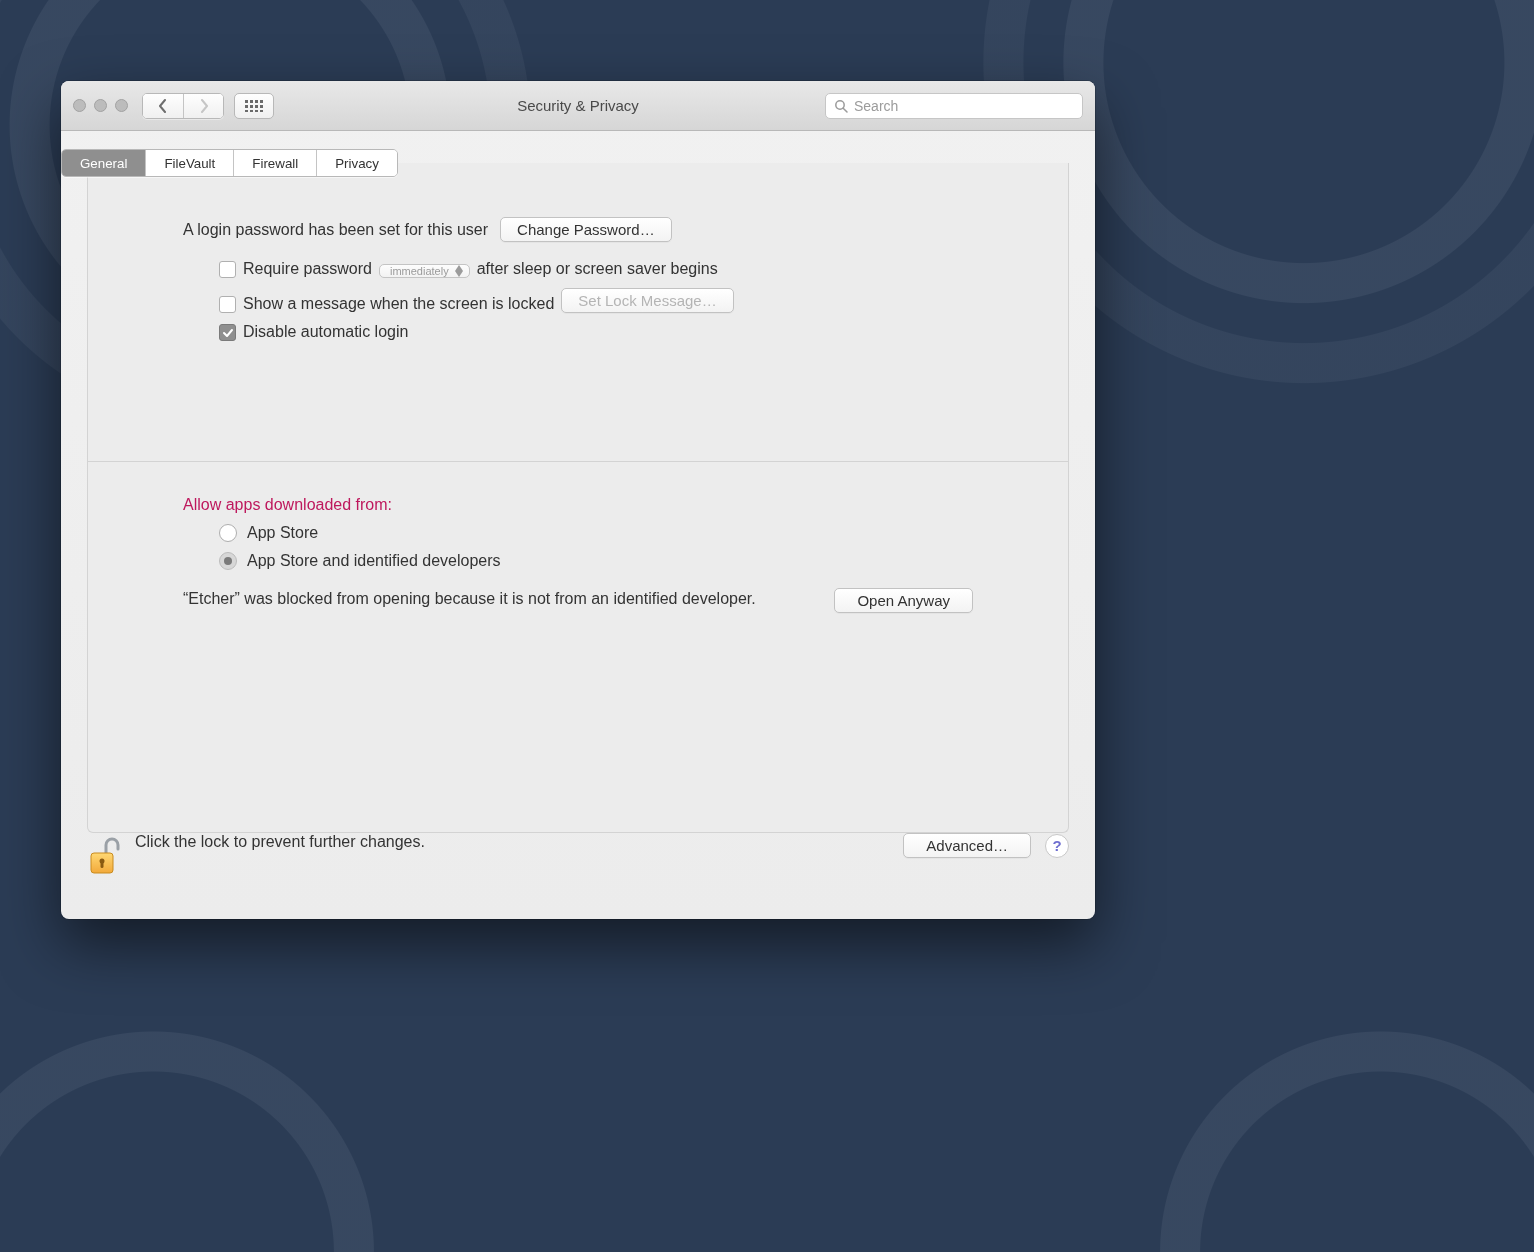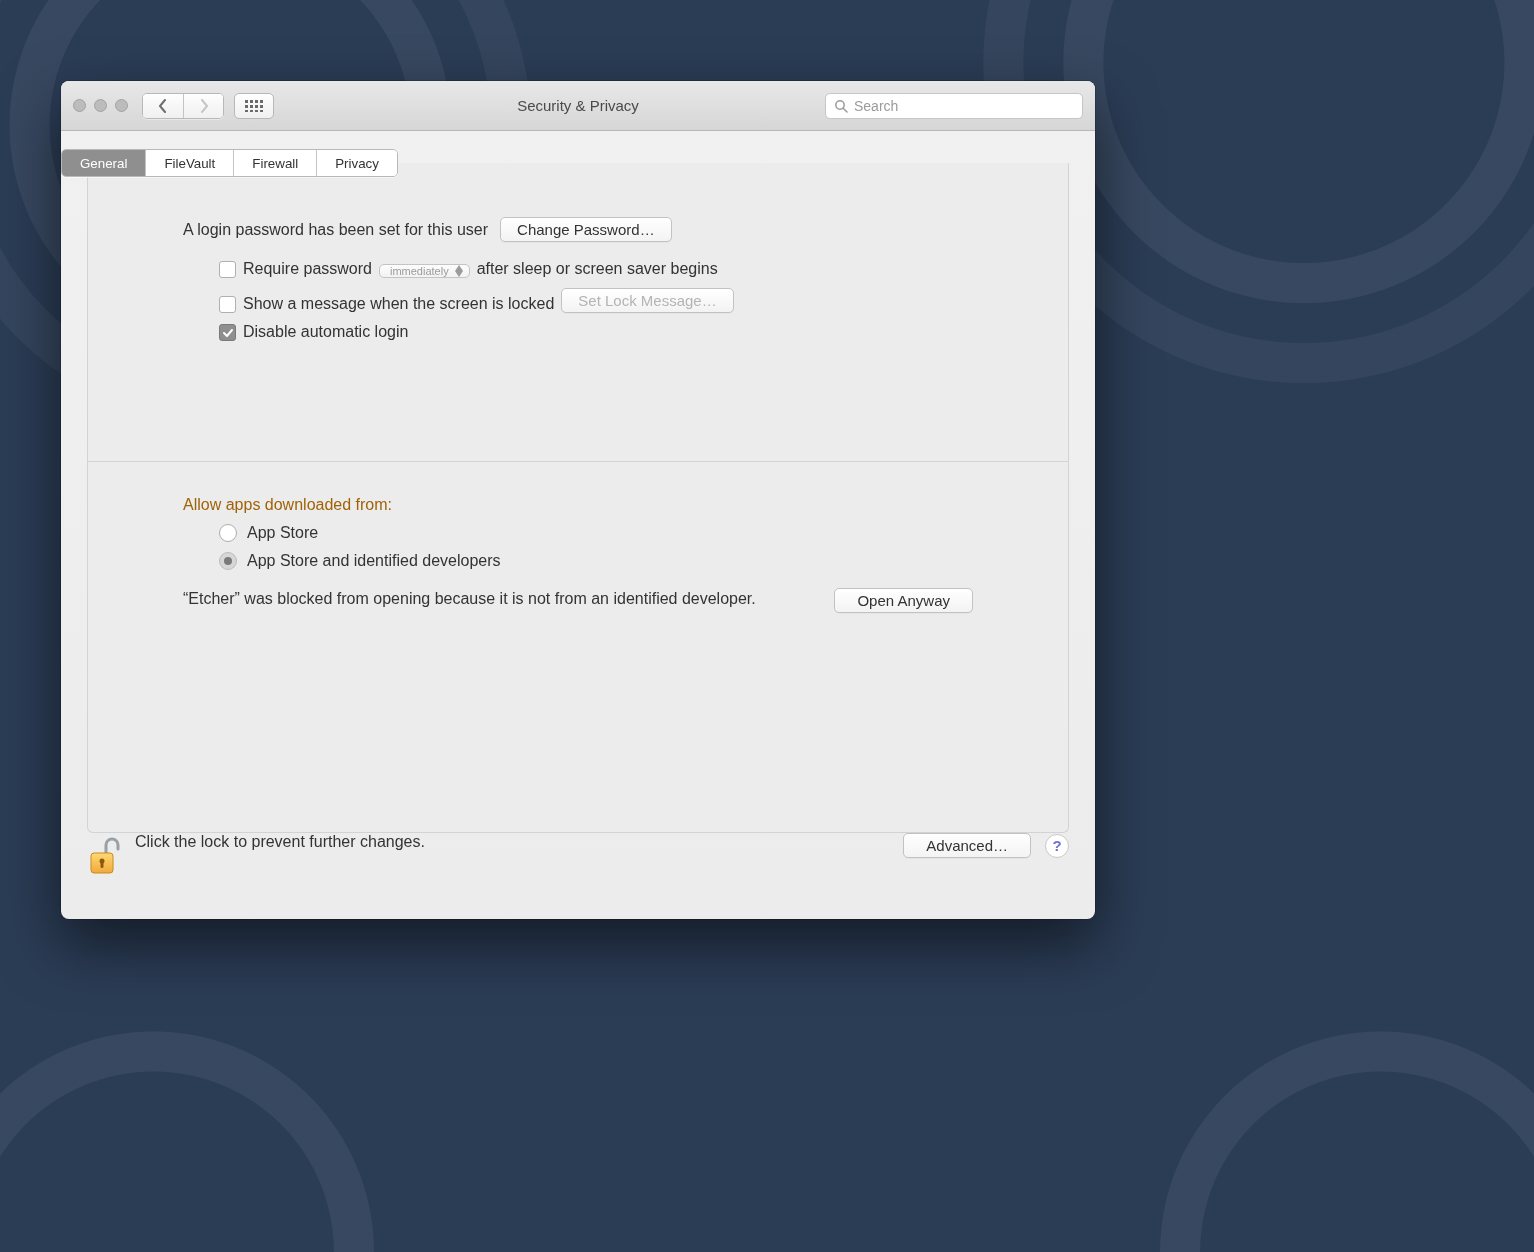--- a/index.html
+++ b/index.html
@@ -278,21 +278,21 @@
         <svg viewBox="0 0 12 12">
             <path d="M2 6 L5 9 L10 3" stroke="#fff" stroke-width="2" fill="none" stroke-linecap="round" stroke-linejoin="round"></path>
           </svg>
       </span>
       <span>Disable automatic login</span>
     </div>
 
     <hr class="divider" style="margin-top:120px;">
 
     <div>
-      <div style="font-size:16px; color:#a16207;">Allow apps downloaded from:</div>
+      <div style="font-size:16px; color:#be185d;">Allow apps downloaded from:</div>
       <div class="radio-group">
         <div class="radio-row">
           <span class="radio"></span>
           <span>App Store</span>
         </div>
         <div class="radio-row">
           <span class="radio disabled selected">
               <span class="inner"></span>
             </span>
           <span>App Store and identified developers</span>

